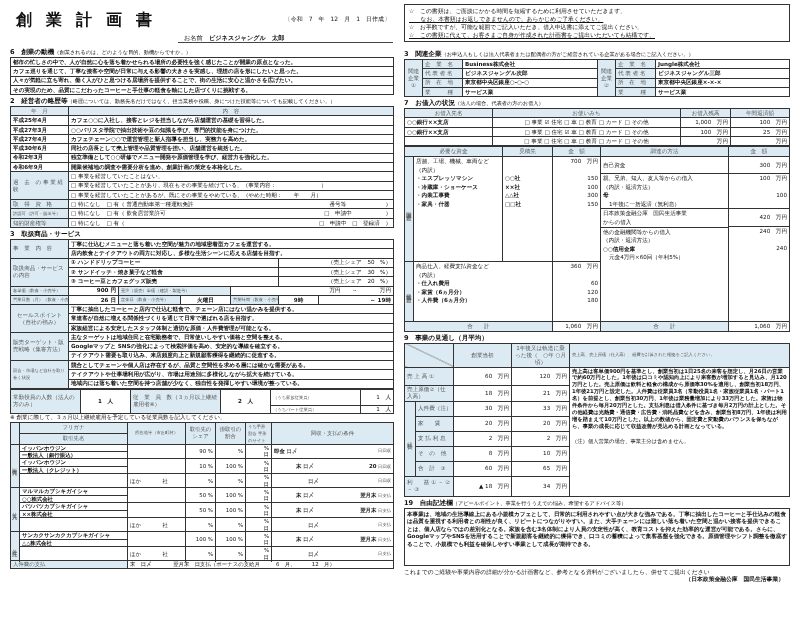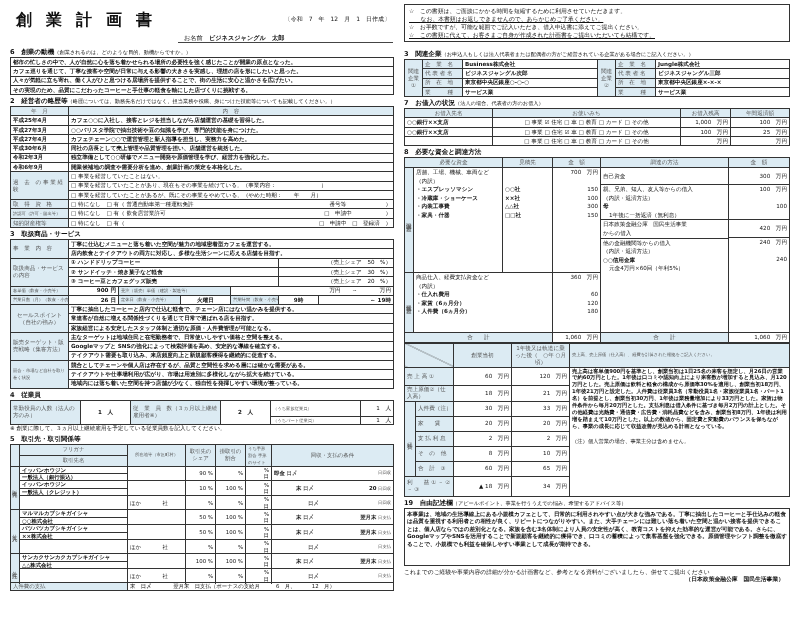--- a/index.html
+++ b/index.html
@@ -187,21 +187,20 @@
           </tr>
       <tr>
             <td colspan="6" class="b">テイクアウトや仕事場利用が広がり、市場は用途別に多様化しながら拡大を続けている。</td>
           </tr>
       <tr>
             <td colspan="6" class="b">地域内には落ち着いた空間を持つ店舗が少なく、独自性を発揮しやすい環境が整っている。</td>
           </tr>
     </tbody>
       </table>
 
-    <div class="sec">4　従業員</div>
     <table>
       <colgroup>
           <col style="width:70px">
           <col style="width:50px">
           <col style="width:90px">
           <col style="width:50px">
           <col style="width:90px">
           <col>
         </colgroup>
       <tbody>
@@ -214,21 +213,20 @@
             <td class="r">1　人</td>
           </tr>
       <tr>
             <td class="tiny">（うちパート従業員）</td>
             <td class="r">1　人</td>
           </tr>
     </tbody>
       </table>
     <div style="font-size:5.6px;height:8px">※ 創業に際して、３ヵ月以上継続雇用を予定している従業員数を記入してください。</div>
 
-    <div class="sec">5　取引先・取引関係等</div>
     <table style="font-size:5.4px">
       <colgroup>
           <col style="width:9px">
           <col style="width:108px">
           <col style="width:58px">
           <col style="width:30px">
           <col style="width:30px">
           <col style="width:26px">
           <col>
         </colgroup>
@@ -419,21 +417,20 @@
         </tr>
     <tr>
           <td></td>
           <td class="c">□ 事業 □ 住宅 □ 車 □ 教育 □ カード □ その他</td>
           <td class="r">万円</td>
           <td class="r">万円</td>
         </tr>
   </tbody>
     </table>
 
-  <div class="sec">8　必要な資金と調達方法</div>
   <table style="line-height:8.6px">
     <colgroup>
         <col style="width:9px">
         <col style="width:89px">
         <col style="width:50px">
         <col style="width:48px">
         <col style="width:128px">
         <col>
       </colgroup>
     <tbody>
@@ -524,20 +521,21 @@
     </tr>
     <tr>
           <td class="h c" colspan="3">合　　計</td>
           <td class="r">1,060　万円</td>
           <td class="h c">合　　計</td>
           <td class="r">1,060　万円</td>
         </tr>
   </tbody>
     </table>
 
+  <div class="sec">9　事業の見通し（月平均）</div>
   <table>
     <colgroup>
         <col style="width:11px">
         <col style="width:38px">
         <col style="width:58px">
         <col style="width:58px">
         <col>
       </colgroup>
     <tbody>
         <tr style="height:24px">

